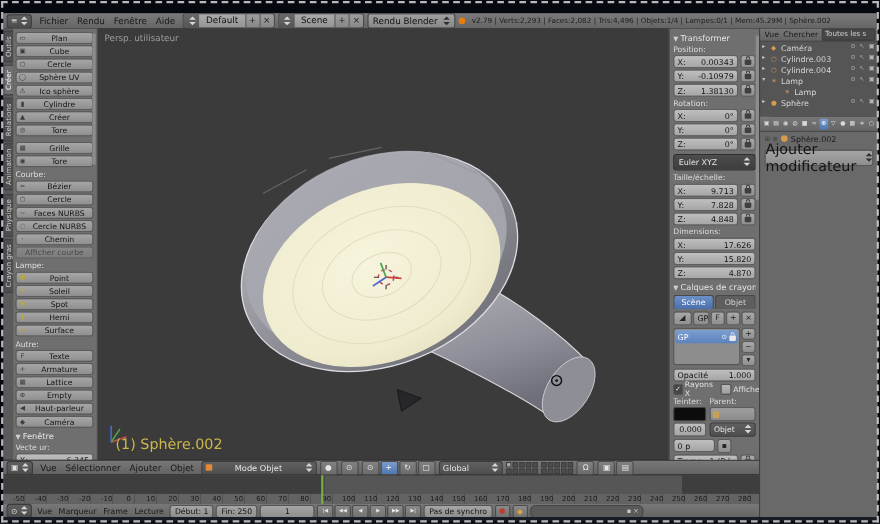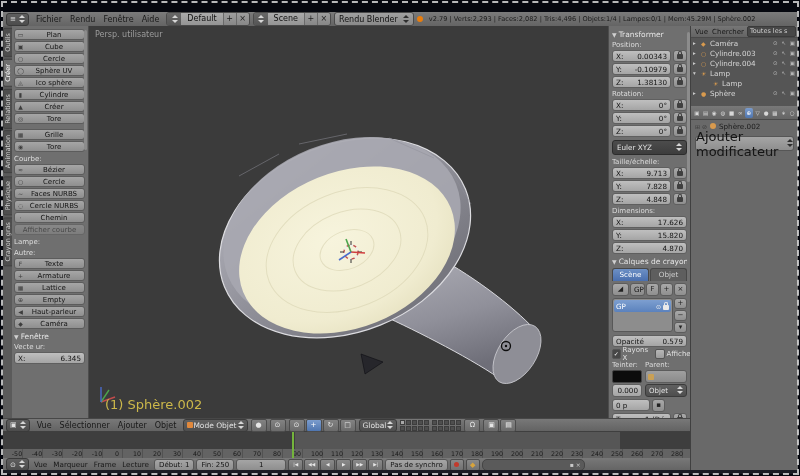--- a/index.html
+++ b/index.html
@@ -75,21 +75,21 @@
   .cblab{font-size:7px;color:#e0e0e0}
 
   
   .viewport{left:89px;top:26px;width:611px;height:392px;background:#3b3b3b;overflow:hidden}
   .vplabel{position:absolute;left:6px;top:4px;font-size:8px;color:#9c9c9c}
   .vpobj{position:absolute;left:16px;bottom:6px;font-size:13px;color:#ccb84a}
 
   
   .v3dheader{left:3px;top:418px;width:687px;height:14px;background:linear-gradient(#787878,#636363);
              border-top:1px solid #474747;border-bottom:1px solid #3f3f3f;display:flex;align-items:center;gap:3px;padding:0 3px;box-sizing:border-box}
-  .modedd{display:flex;align-items:center;gap:0;height:11px;background:linear-gradient(#606060,#4e4e4e);
+  .modedd{display:flex;align-items:center;gap:20px;height:11px;background:linear-gradient(#606060,#4e4e4e);
           border:1px solid #3b3b3b;border-radius:3px;padding:0 3px;color:#e3e3e3;font-size:7.5px;white-space:nowrap}
   .minicube{width:6px;height:6px;background:#e0883c;border-radius:1px}
   .iconbtn{width:14px;height:11px;background:linear-gradient(#828282,#6b6b6b);border:1px solid #4c4c4c;border-radius:2px;
            display:flex;align-items:center;justify-content:center;font-size:7px;color:#e6e6e6;flex:0 0 auto}
   .iconbtn.sel{background:linear-gradient(#7b9ccd,#4f76b0);color:#fff}
   .layergrid{display:flex;gap:3px;align-items:center}
   .lg{display:grid;grid-template-columns:repeat(5,5px);grid-auto-rows:5px;gap:1px}
   .lg span{background:#4e4e4e;border:1px solid #3d3d3d;box-sizing:border-box}
   .lg.first span:first-child{background:#a8a8a8}
 
@@ -303,20 +303,43 @@
           <span class="tlabel">Chemin</span>
         </div>
       </div>
     <div>
 
     <div class="tbtn dis" style="--i: 0;">
           <span class="tlabel">Afficher courbe</span>
         </div>
       </div>
     <div class="shelflab">Lampe:</div>
+    <div class="lampgrp">
+
+    <div class="tbtn" style="--i: 0;">
+          <span class="ticon">●</span>
+          <span class="tlabel">Point</span>
+        </div>
+        <div class="tbtn" style="--i: 1;">
+          <span class="ticon">☀</span>
+          <span class="tlabel">Soleil</span>
+        </div>
+        <div class="tbtn" style="--i: 2;">
+          <span class="ticon">▼</span>
+          <span class="tlabel">Spot</span>
+        </div>
+        <div class="tbtn" style="--i: 3;">
+          <span class="ticon">◗</span>
+          <span class="tlabel">Hemi</span>
+        </div>
+        <div class="tbtn" style="--i: 4;">
+          <span class="ticon">▭</span>
+          <span class="tlabel">Surface</span>
+        </div>
+      </div>
     <div class="shelflab">Autre:</div>
     <div>
 
     <div class="tbtn" style="--i: 0;">
           <span class="ticon">F</span>
           <span class="tlabel">Texte</span>
         </div>
         <div class="tbtn" style="--i: 1;">
           <span class="ticon">+</span>
           <span class="tlabel">Armature</span>
@@ -650,21 +673,21 @@
       <div class="laybtns">
 
       <span class="sq" style="--i: 0;">+</span>
           <span class="sq" style="--i: 1;">−</span>
           <span class="sq" style="--i: 2;">▾</span>
         </div>
     </div>
     <div class="nfrow">
         <div class="nf">
           <span class="k">Opacité</span>
-          <span class="v">0.579</span>
+          <span class="v">1.000</span>
         </div>
       </div>
     <div style="display:flex;gap:5px;margin:2px 0">
       <span class="cbrow">
           <span class="cbbox on">✓</span>
           <span class="cblab">Rayons X</span>
         </span>
       <span class="cbrow">
           <span class="cbbox"></span>
           <span class="cblab">Afficher</span>

